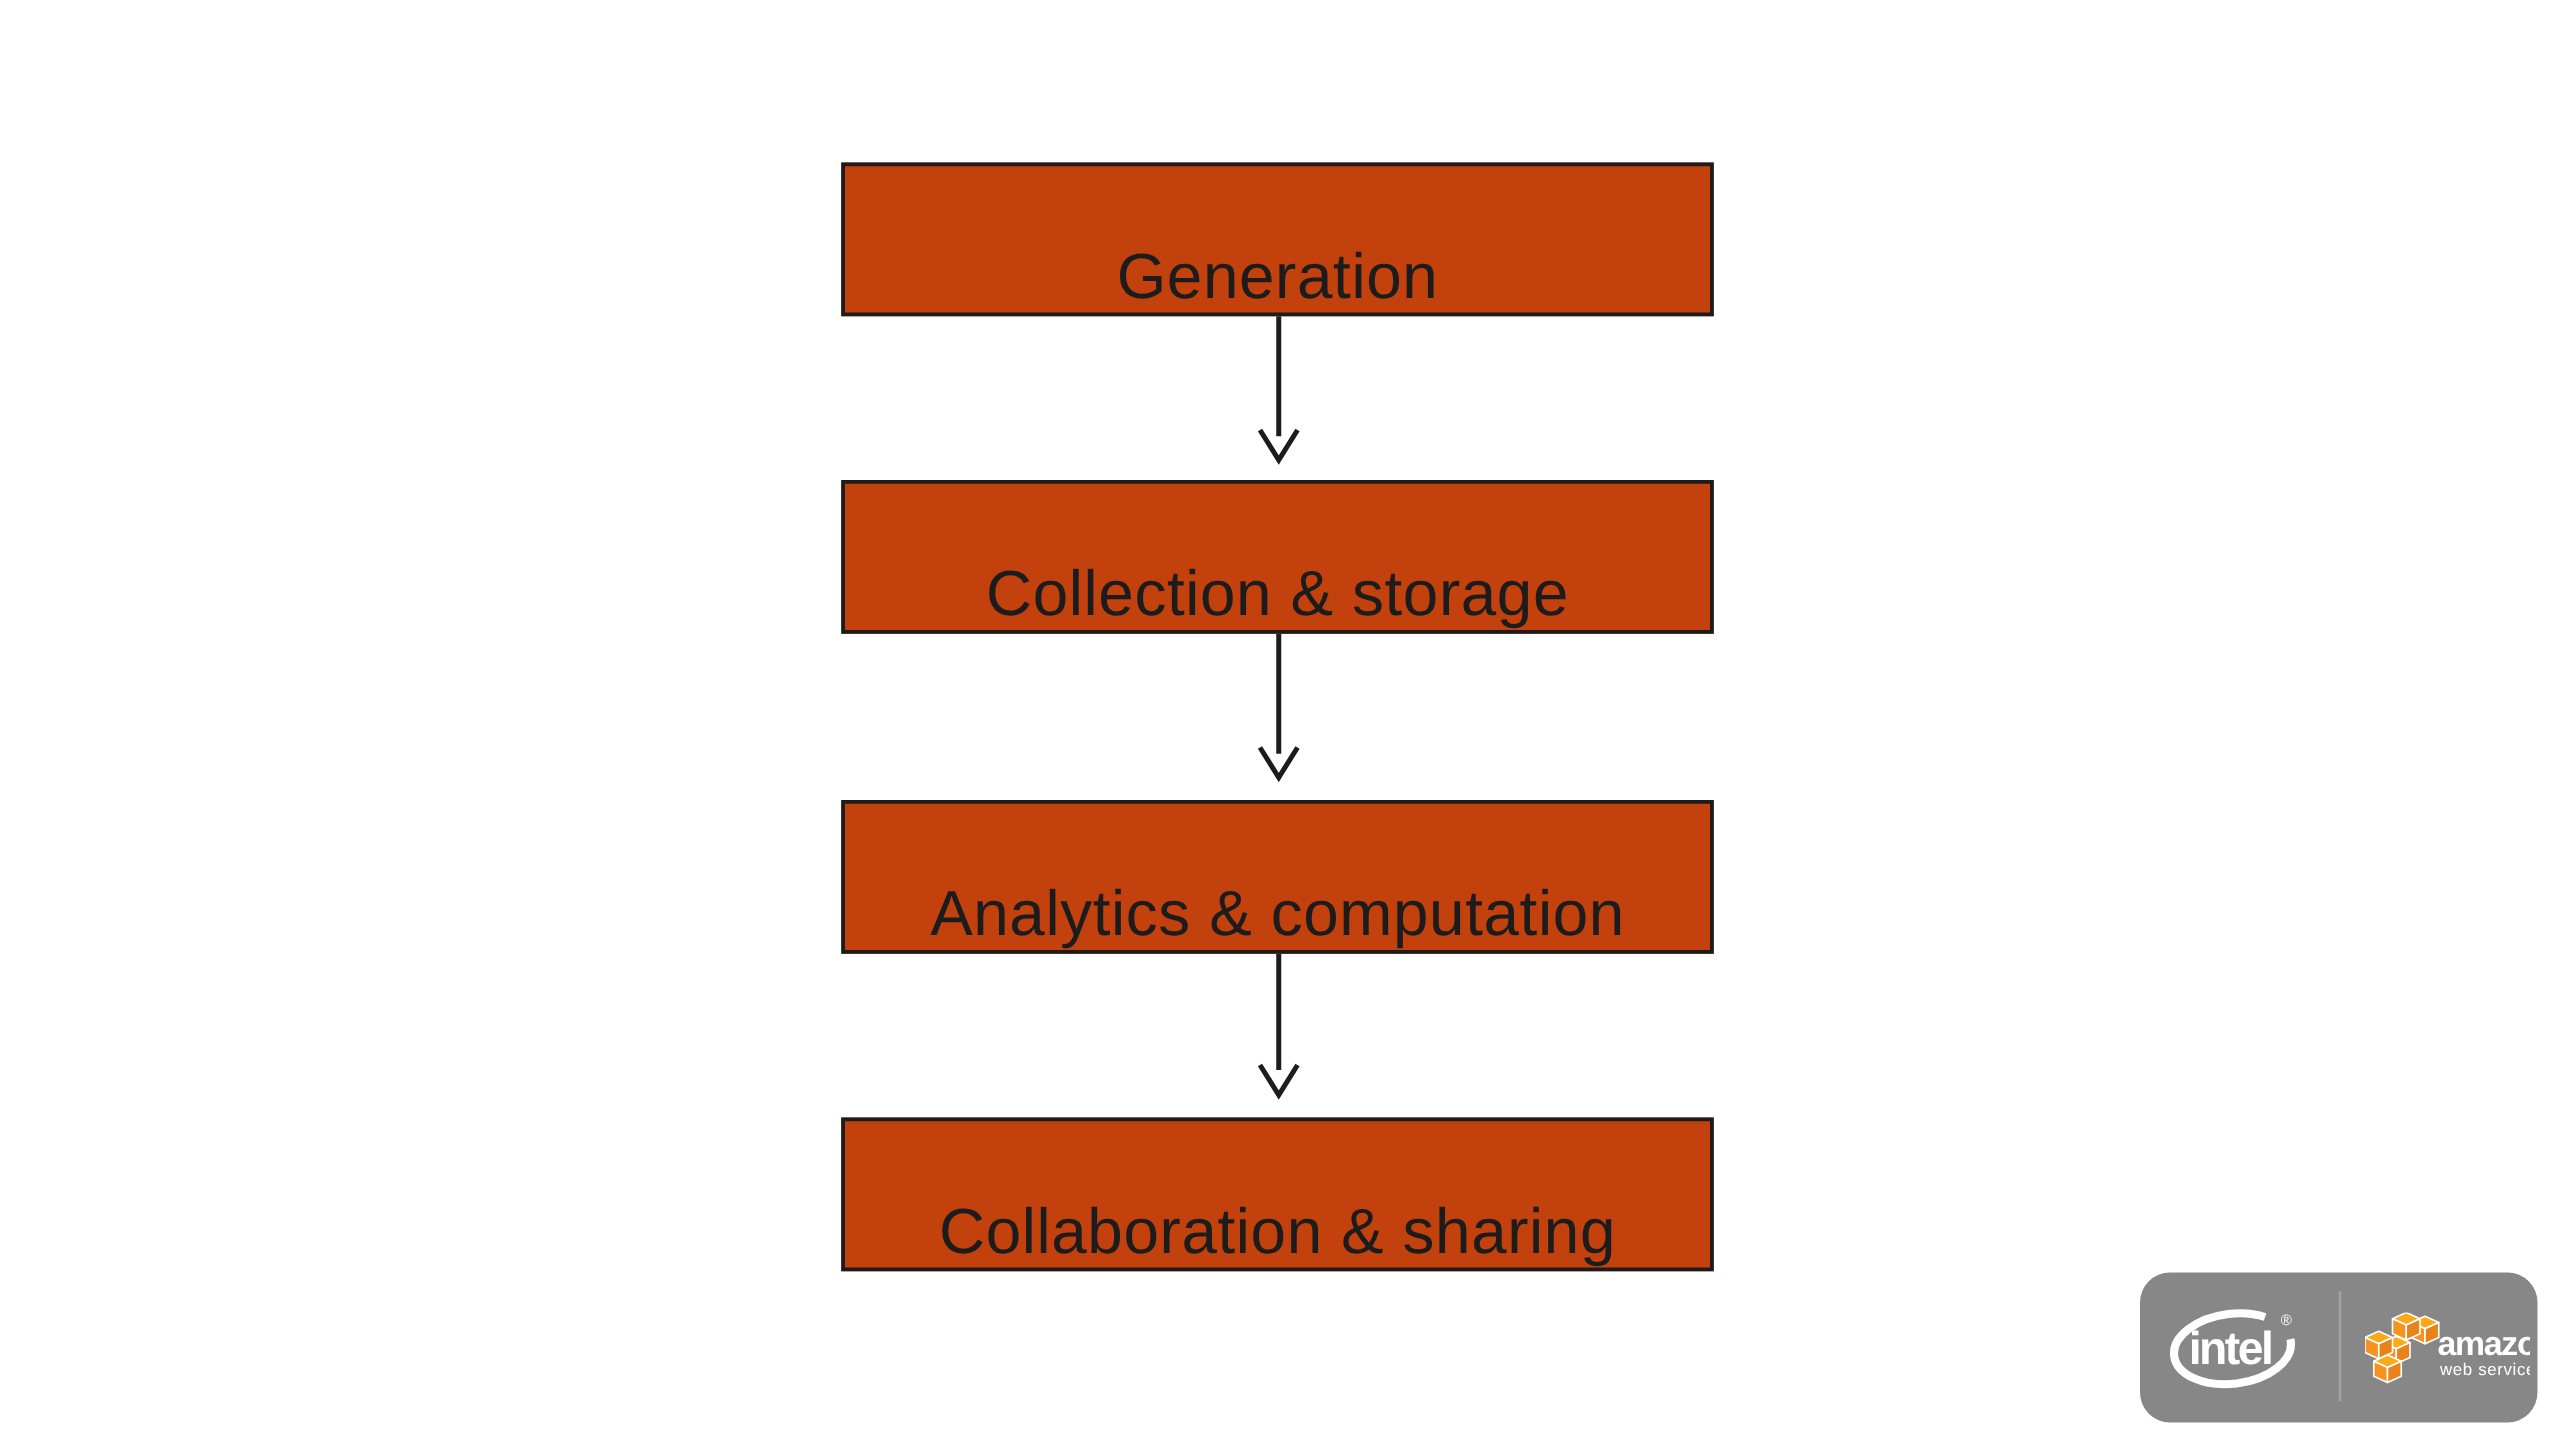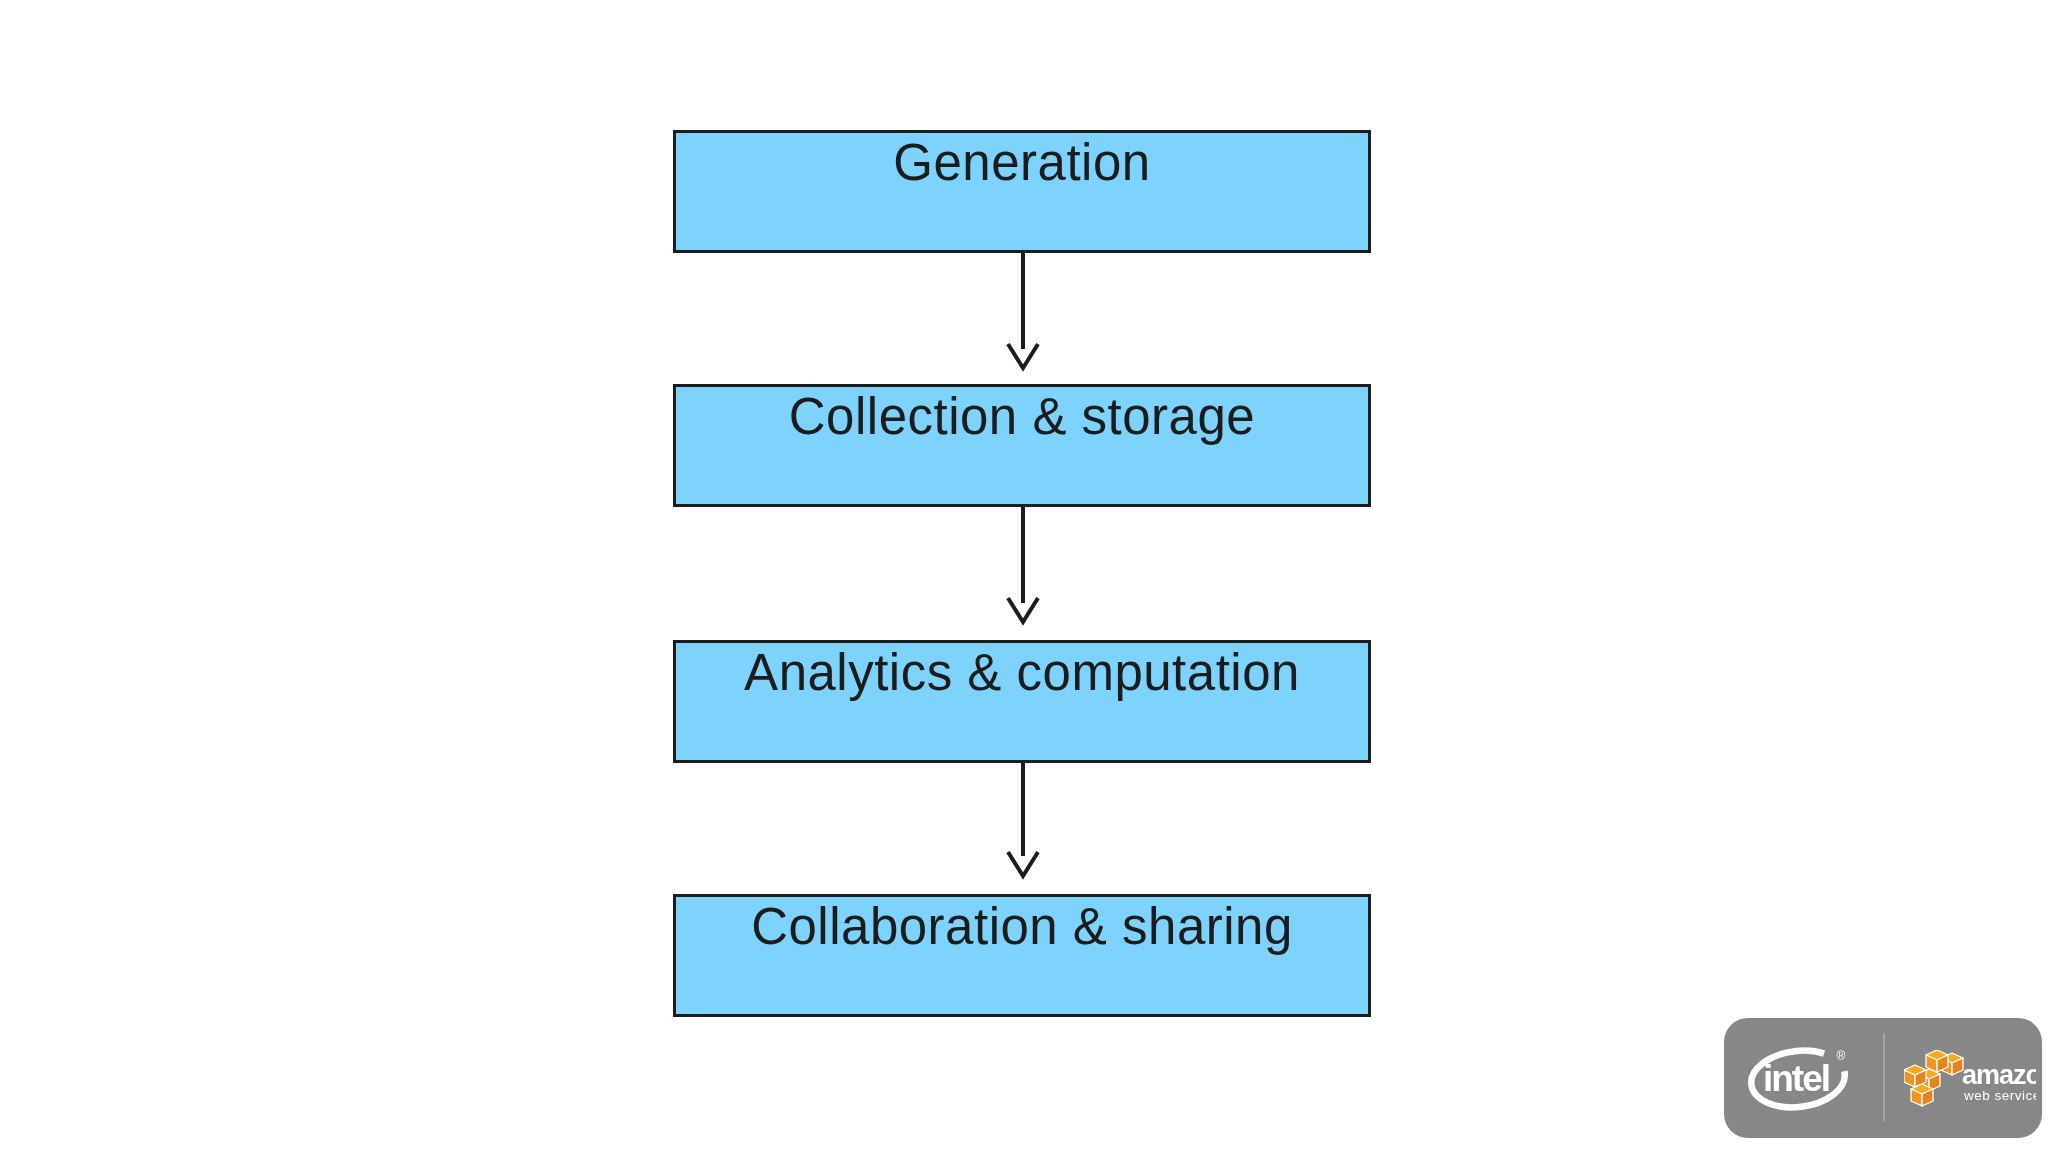--- a/index.html
+++ b/index.html
@@ -17,44 +17,43 @@
     width: 2048px; height: 1152px;
     pointer-events: none;
   }
   .node {
     position: absolute;
     left: 673px;
     width: 698px;
     height: 123px;
     box-sizing: border-box;
     border: 3px solid #1c1c1c;
-    background: #7dd3fc;
+    background: #c2410c;
     display: flex;
-    align-items: flex-start;
+    align-items: flex-end;
     justify-content: center;
   }
   .node span {
     font-size: 51px;
     color: #1c1c1c;
     letter-spacing: 0.5px;
     white-space: nowrap;
   }
   .node-1 { top: 130px; }
   .node-2 { top: 384px; }
   .node-3 { top: 640px; }
   .node-4 { top: 894px; }
   .badge {
     position: absolute;
     left: 1712px;
     top: 1018px;
     width: 318px;
     height: 120px;
     background: #878787;
     border-radius: 24px;
-    margin-left: 12px;
   }
   .badge .intel-logo { position: absolute; left: 22px; top: 28px; }
   .badge .divider {
     position: absolute;
     left: 159px;
     top: 15px;
     width: 2px;
     height: 88px;
     background: #a4a4a4;
   }

